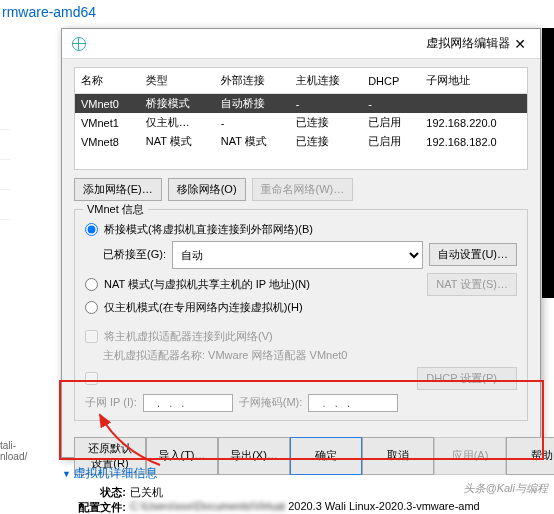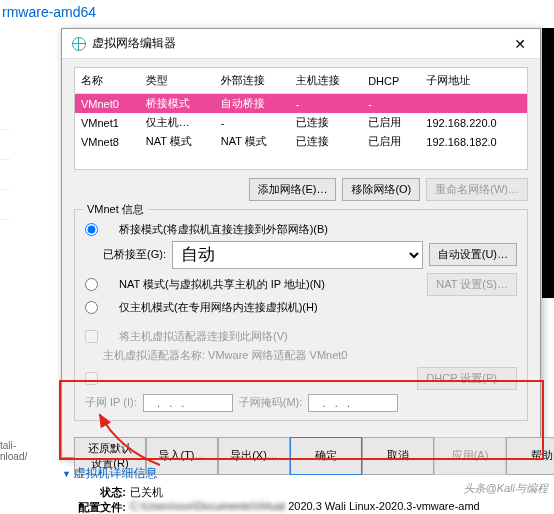--- a/index.html
+++ b/index.html
@@ -3,36 +3,36 @@
 <meta charset="utf-8">
 <style>
 * { box-sizing: border-box; margin: 0; padding: 0; }
 body { font-family: "Microsoft YaHei", "Segoe UI", sans-serif; font-size: 11px; background: #fff; width: 554px; height: 514px; overflow: hidden; position: relative; color: #000; }
 .header-link { color: #0066cc; font-size: 14px; padding: 4px 2px; }
 .dialog { position: absolute; top: 28px; left: 61px; width: 480px; height: 430px; background: #f0f0f0; border: 1px solid #999; box-shadow: 2px 2px 8px rgba(0,0,0,0.3); }
 .dialog-title { display: flex; align-items: center; padding: 6px 10px; background: #fff; border-bottom: 1px solid #ddd; }
 .dialog-title .icon-net { width: 14px; height: 14px; border: 1.5px solid #3aa; border-radius: 50%; margin-right: 6px; position: relative; }
 .dialog-title .icon-net::before { content: ""; position: absolute; left: 5px; top: -1px; width: 1px; height: 14px; background: #3aa; }
 .dialog-title .icon-net::after { content: ""; position: absolute; left: -1px; top: 5px; width: 14px; height: 1px; background: #3aa; }
-.dialog-title .title-text { flex: 1; font-size: 12px; }
+.dialog-title .title-text { flex: 1; font-size: 12px; text-align: right; }
 .dialog-title .close { font-size: 14px; cursor: pointer; padding: 0 4px; }
 .dialog-body { padding: 8px 12px; }
 .tbl { width: 100%; border: 1px solid #ccc; background: #fff; border-collapse: collapse; }
 .tbl th { text-align: left; font-weight: normal; padding: 5px 6px; font-size: 11px; border-bottom: 1px solid #ddd; background:#fff;}
 .tbl td { padding: 2px 6px; font-size: 11px; }
-.tbl .sel td { background: #ec4899; color: #fff; }
-.btn-row { display: flex; justify-content: flex-end; gap: 6px; margin: 8px 0; }
+.tbl .sel td { background: #404040; color: #fff; }
+.btn-row { display: flex; justify-content: flex-start; gap: 6px; margin: 8px 0; }
 .btn { background: #e8e8e8; border: 1px solid #aaa; padding: 3px 8px; font-size: 11px; min-width: 72px; cursor: pointer; }
 .btn.dis { color: #999; border-color: #ccc; cursor: default; }
 .group { border: 1px solid #ccc; padding: 8px 10px 4px; position: relative; }
 .group-title { position: absolute; top: -8px; left: 8px; background: #f0f0f0; padding: 0 4px; font-size: 11px; }
-.radio-row, .check-row { display: flex; align-items: center; gap: 19px; margin: 4px 0; font-size: 11px; }
+.radio-row, .check-row { display: flex; align-items: center; gap: 4px; margin: 4px 0; font-size: 11px; }
 .radio-row input, .check-row input { margin-right: 2px; }
 .inline-row { display: flex; align-items: center; gap: 6px; margin: 4px 0; font-size: 11px; }
-.select { flex: 1; height: 28px; border: 1px solid #aaa; background: #fff; padding: 1px 4px; font-size: 17px; }
+.select { flex: 1; height: 28px; border: 1px solid #aaa; background: #fff; padding: 1px 4px; font-size: 11px; }
 .txt-in { height: 18px; border: 1px solid #aaa; background: #fff; padding: 1px 4px; font-size: 11px; width: 90px; }
 .lbl-dis { color: #999; }
 .dialog-actions { display: flex; gap: 0; padding: 8px 12px; }
 .dialog-actions .btn.pri { border: 1px solid #2a7de1; }
 .red-box { position: absolute; border: 2px solid #e2231a; pointer-events:none; }
 .red-box.a { left: 59px; top: 380px; width: 485px; height: 80px; }
 .arrow-svg { position: absolute; left: 90px; top: 410px; width: 80px; height: 60px; pointer-events:none; }
 .detail { position: absolute; left: 62px; top: 465px; font-size: 11px; }
 .detail .hd { color: #0066cc; font-size: 12px; margin-bottom: 3px; }
 .detail .hd::before { content: "▼ "; font-size: 9px; color: #0066cc; }

